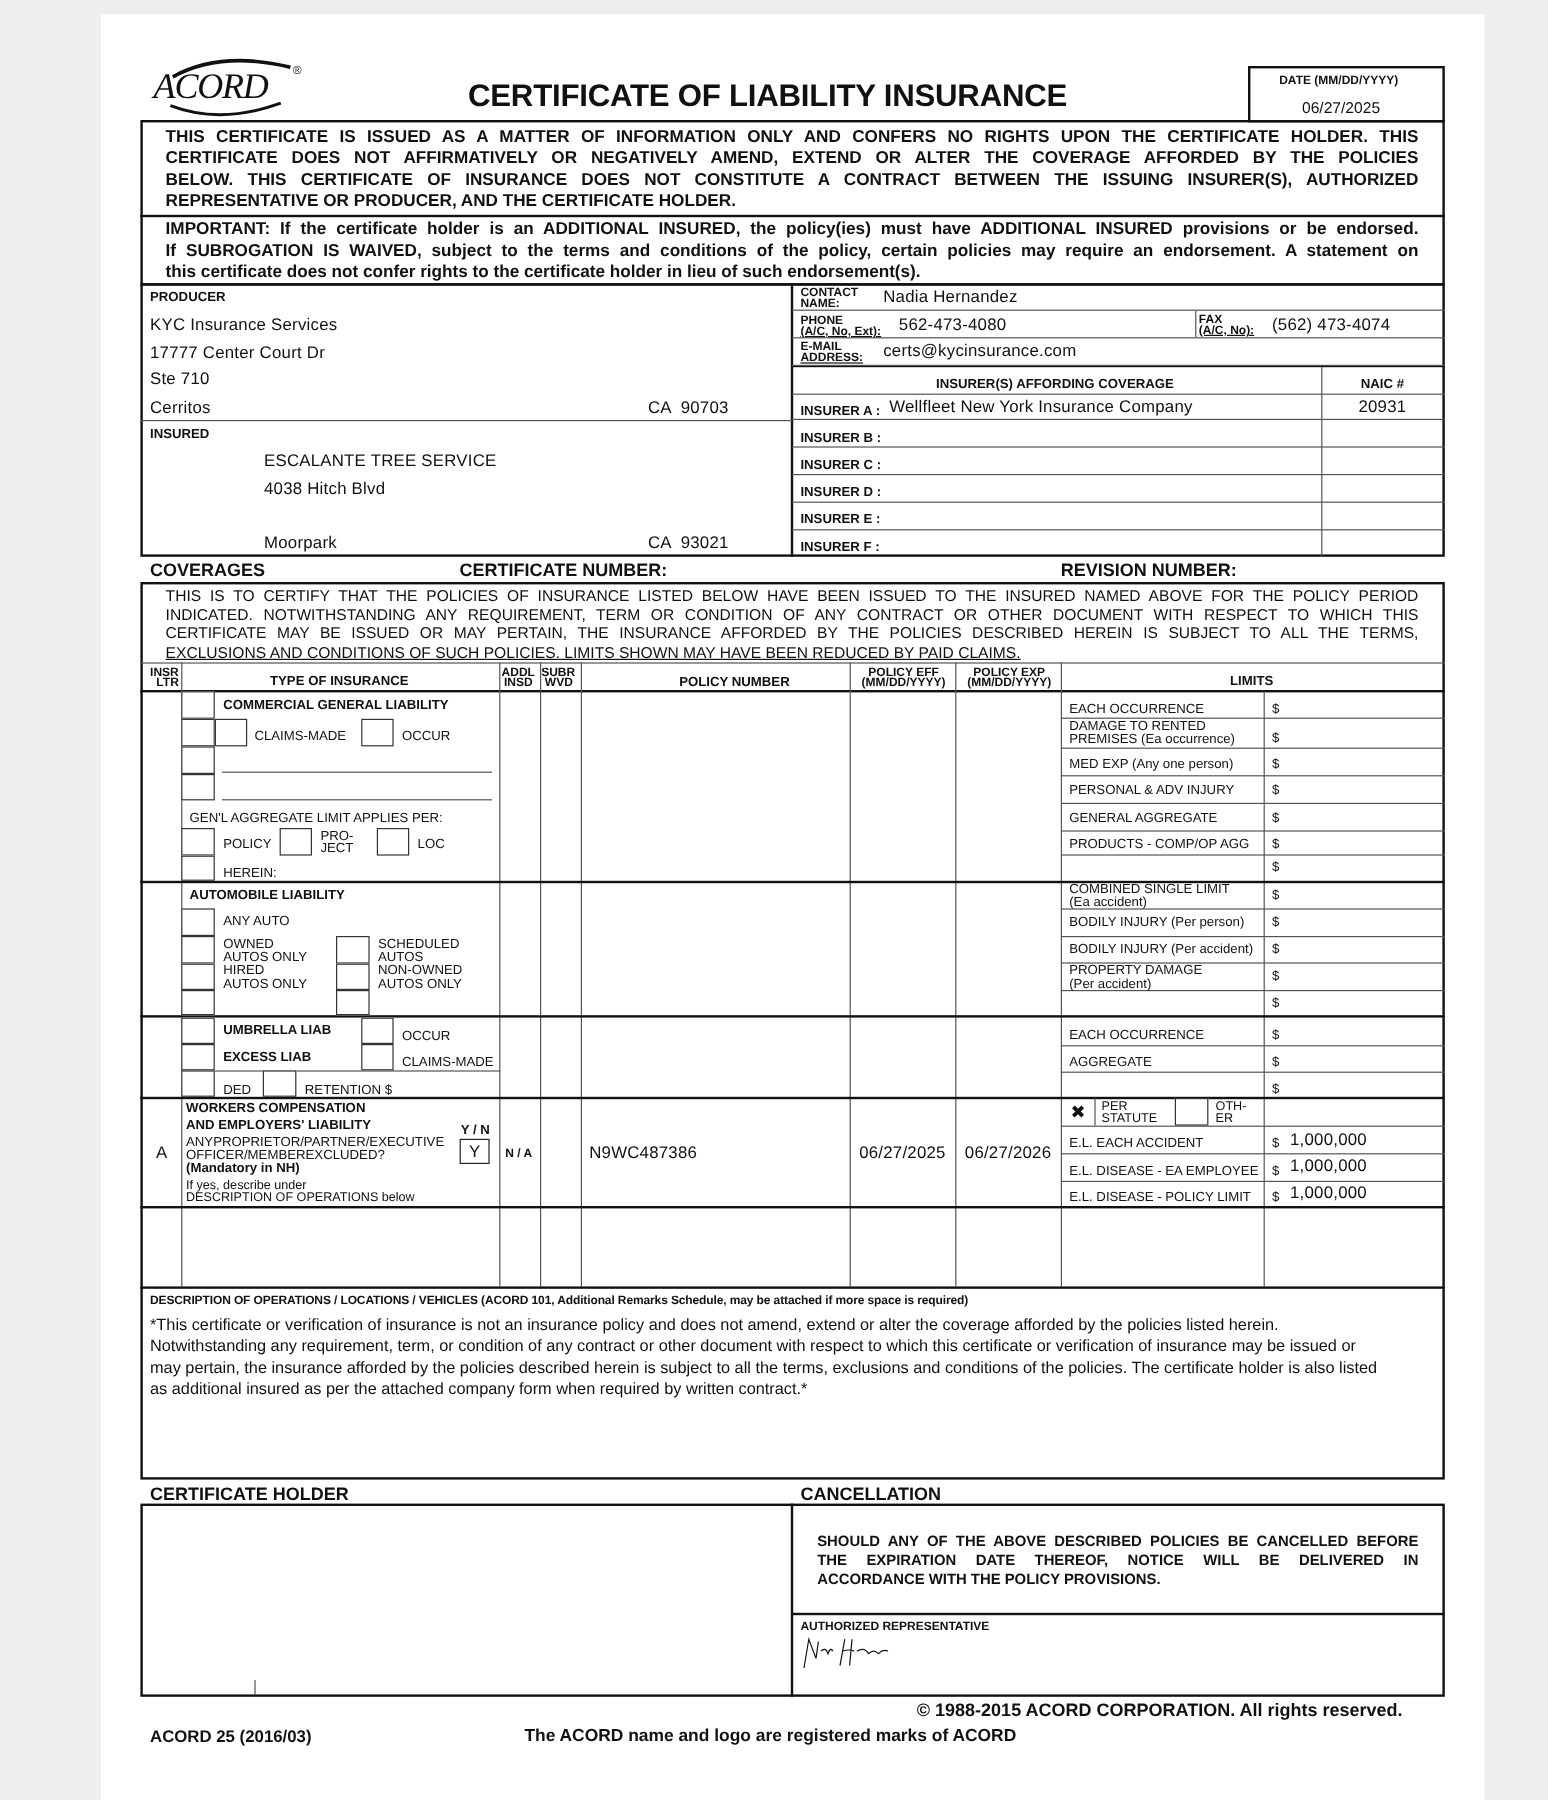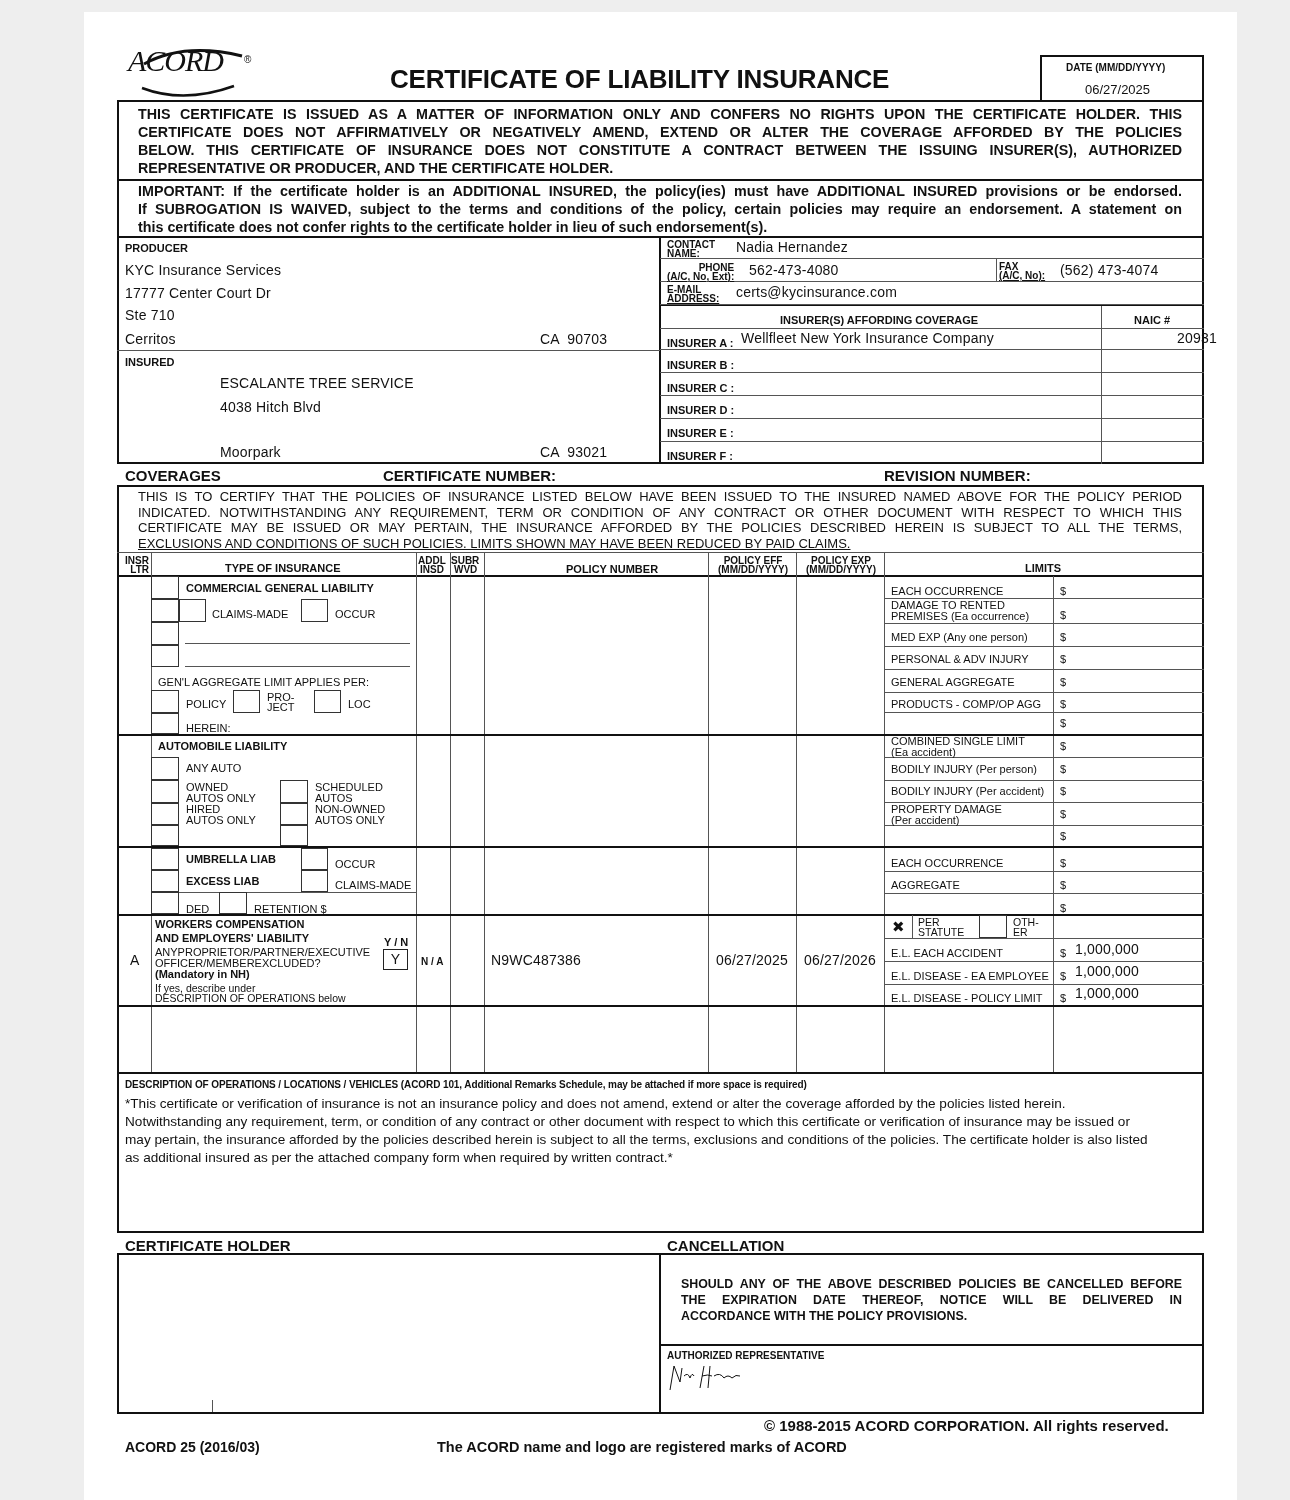--- a/index.html
+++ b/index.html
@@ -23,21 +23,21 @@
 </head>
 <body>
 
 <div class="page"></div>
 
 <div class="abs" style="left:124px;top:44px;width:135px;height:56px;">
   <svg width="135" height="56" viewBox="0 0 135 56">
     <path d="M20 20 Q60 -2 118 12" stroke="#111" stroke-width="3" fill="none"></path>
     <path d="M18 44 Q60 60 110 42" stroke="#111" stroke-width="2.5" fill="none"></path>
   </svg>
-  <span class="abs" style="left:4px;top:0;font-family:'Liberation Serif',serif;font-style:italic;font-size:30px;letter-spacing:-1px;">ACORD</span>
+  <span class="abs" style="left:4px;top:12px;font-family:'Liberation Serif',serif;font-style:italic;font-size:30px;letter-spacing:-1px;">ACORD</span>
   <span class="abs" style="left:120px;top:10px;font-size:10px;">®</span>
 </div>
 <div class="abs b" style="left:390px;top:64px;font-size:26px;letter-spacing:-0.2px;">CERTIFICATE OF LIABILITY INSURANCE</div>
 <div class="box" style="left:1040px;top:55px;width:164px;height:47px;"></div>
 <div class="abs lblsm" style="left:1066px;top:63px;">DATE (MM/DD/YYYY)</div>
 <div class="abs" style="left:1085px;top:82px;font-size:13px;">06/27/2025</div>
 
 <div class="box" style="left:117px;top:100px;width:1087px;height:138px;"></div>
 <div class="hl" style="left:117px;top:179px;width:1087px;"></div>
 <div class="abs b just" style="left:138px;top:106px;width:1044px;font-size:14.3px;">THIS CERTIFICATE IS ISSUED AS A MATTER OF INFORMATION ONLY AND CONFERS NO RIGHTS UPON THE CERTIFICATE HOLDER. THIS</div>
@@ -65,41 +65,41 @@
 <div class="abs val cond" style="left:220px;top:444px;">Moorpark</div>
 <div class="abs val cond" style="left:540px;top:444px;white-space:pre;">CA  93021</div>
 
 <div class="hlt" style="left:660px;top:258px;width:544px;"></div>
 <div class="hlt" style="left:660px;top:281px;width:544px;"></div>
 <div class="hlt" style="left:660px;top:304px;width:544px;"></div>
 <div class="hl" style="left:660px;top:305px;width:544px;height:1px;"></div>
 <div class="vlt" style="left:996px;top:259px;height:22px;"></div>
 <div class="abs lblsm" style="left:667px;top:240px;"><span>CONTACT</span><br><span>NAME:</span></div>
 <div class="abs val cond" style="left:736px;top:239px;">Nadia Hernandez</div>
-<div class="abs lblsm" style="left:667px;top:263px;text-align:right;"><span>PHONE</span><br><span style="text-decoration:underline;">(A/C, No, Ext):</span></div>
+<div class="abs lblsm" style="left:667px;top:263px;"><span>PHONE</span><br><span style="text-decoration:underline;">(A/C, No, Ext):</span></div>
 <div class="abs val cond" style="left:749px;top:262px;">562-473-4080</div>
 <div class="abs lblsm" style="left:999px;top:262px;"><span>FAX</span><br><span style="text-decoration:underline;">(A/C, No):</span></div>
 <div class="abs val cond" style="left:1060px;top:262px;">(562) 473-4074</div>
 <div class="abs lblsm" style="left:667px;top:285px;"><span>E-MAIL</span><br><span style="text-decoration:underline;">ADDRESS:</span></div>
 <div class="abs val cond" style="left:736px;top:284px;">certs@kycinsurance.com</div>
 
 <div class="vlt" style="left:1101px;top:306px;height:158px;"></div>
 <div class="abs lbl" style="left:780px;top:315px;">INSURER(S) AFFORDING COVERAGE</div>
 <div class="abs lbl" style="left:1134px;top:315px;">NAIC #</div>
 <div class="hlt" style="left:660px;top:328px;width:544px;"></div>
 <div class="hlt" style="left:660px;top:349px;width:544px;"></div>
 <div class="hlt" style="left:660px;top:372px;width:544px;"></div>
 <div class="hlt" style="left:660px;top:395px;width:544px;"></div>
 <div class="hlt" style="left:660px;top:418px;width:544px;"></div>
 <div class="hlt" style="left:660px;top:441px;width:544px;"></div>
 
 <div>
   <div class="abs lbl" style="left:667px;top:338px;">INSURER A :</div>
   <div class="abs val cond" style="left:741px;top:330px;">Wellfleet New York Insurance Company</div>
-  <div class="abs val cond" style="left:1132px;top:330px;margin-left:45px;">20931</div>
+  <div class="abs val cond" style="left:1132px;top:330px;">20931</div>
 </div>
 <div class="abs lbl" style="left:667px;top:360px;">INSURER B :</div>
 <div class="abs lbl" style="left:667px;top:383px;">INSURER C :</div>
 <div class="abs lbl" style="left:667px;top:405px;">INSURER D :</div>
 <div class="abs lbl" style="left:667px;top:428px;">INSURER E :</div>
 <div class="abs lbl" style="left:667px;top:451px;">INSURER F :</div>
 
 <div class="abs b" style="left:125px;top:467px;font-size:15px;">COVERAGES</div>
 <div class="abs b" style="left:383px;top:467px;font-size:15px;">CERTIFICATE NUMBER:</div>
 <div class="abs b" style="left:884px;top:467px;font-size:15px;">REVISION NUMBER:</div>

